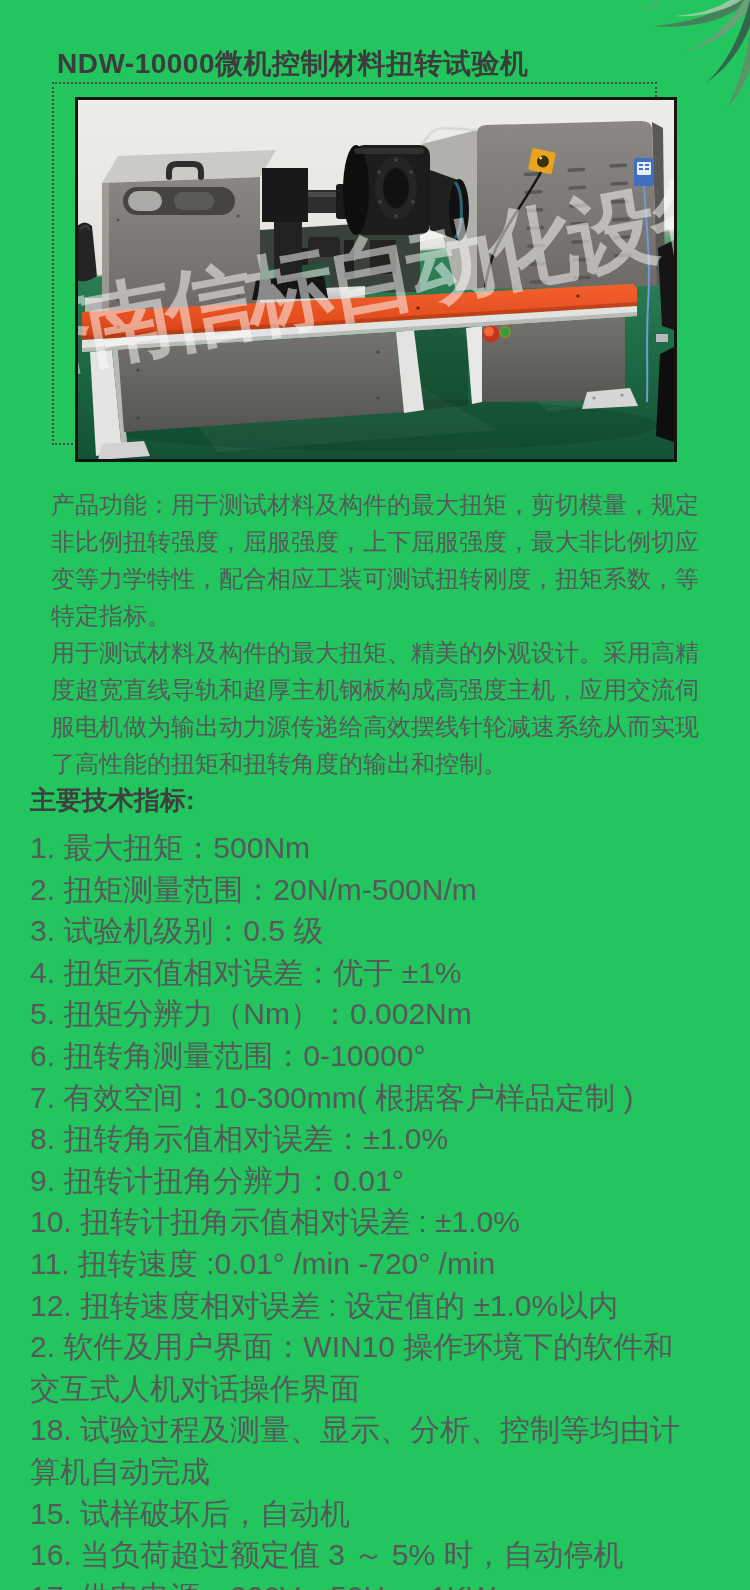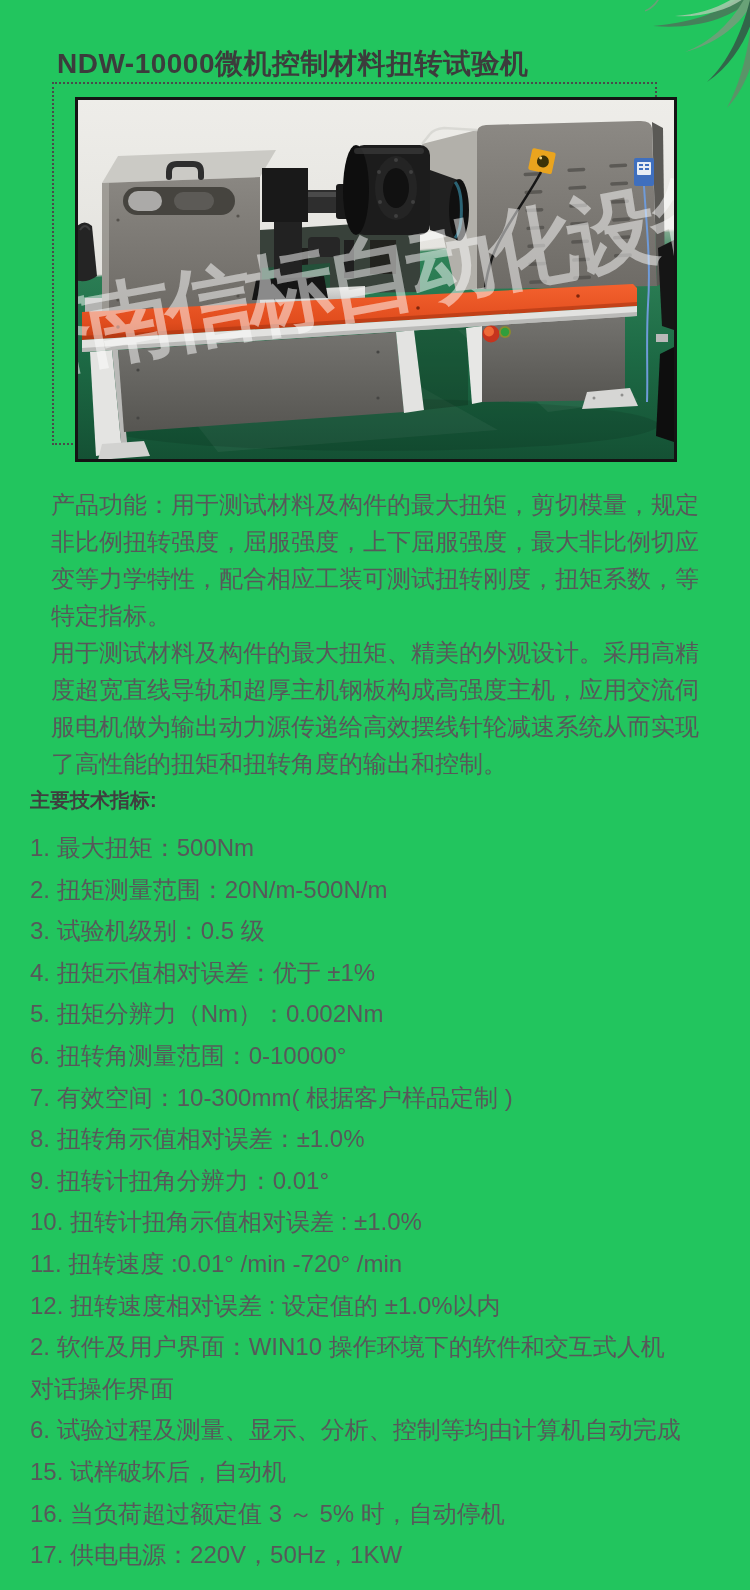--- a/index.html
+++ b/index.html
@@ -12,23 +12,23 @@
   #leaf{right:0;top:0;width:105px;height:118px;}
 
   #photo-frame{left:52px;top:82px;width:601px;height:359px;border:2px dotted #4a4a4a;}
   #photo{left:75px;top:97px;width:596px;height:359px;border:3px solid #141414;background:#e9e8e3;}
   #photo svg{display:block;}
   #photo text{font-family:"Liberation Sans","DejaVu Sans",sans-serif;}
 
   #description{left:51px;top:486px;width:658px;color:#57585a;}
   #description p{margin:0;font-size:24px;line-height:37px;word-break:break-all;}
 
-  #specs-heading{left:30px;top:784px;font-size:20px;line-height:32px;font-weight:bold;color:#3f3f3f;}
+  #specs-heading{left:30px;top:784px;font-size:26px;line-height:32px;font-weight:bold;color:#3f3f3f;}
   #specs{left:30px;top:827px;width:655px;color:#57585a;}
-  #specs .spec{font-size:24px;line-height:41.6px;word-break:break-all;}
+  #specs .spec{font-size:30px;line-height:41.6px;word-break:break-all;}
 </style>
 </head>
 <body>
 
 <div id="page">
 
   <svg id="leaf" class="abs" viewBox="0 0 105 118" aria-hidden="true">
     <path d="M105,-12 C85,8 55,22 8,26 C55,30 90,16 107,-2 Z" fill="#45815a"></path>
     <path d="M100,-10 C80,6 58,14 30,16 C60,18 88,8 102,-4 Z" fill="#a9c9ad" opacity=".85"></path>
     <path d="M103,-8 C88,22 66,42 40,52 C72,44 96,24 108,2 Z" fill="#69a277"></path>
@@ -251,19 +251,19 @@
     <div class="spec">4. 扭矩示值相对误差：优于 ±1%</div>
     <div class="spec">5. 扭矩分辨力（Nm）：0.002Nm</div>
     <div class="spec">6. 扭转角测量范围：0-10000°</div>
     <div class="spec">7. 有效空间：10-300mm( 根据客户样品定制 )</div>
     <div class="spec">8. 扭转角示值相对误差：±1.0%</div>
     <div class="spec">9. 扭转计扭角分辨力：0.01°</div>
     <div class="spec">10. 扭转计扭角示值相对误差 : ±1.0%</div>
     <div class="spec">11. 扭转速度 :0.01° /min -720° /min</div>
     <div class="spec">12. 扭转速度相对误差 : 设定值的 ±1.0%以内</div>
     <div class="spec">2. 软件及用户界面：WIN10 操作环境下的软件和交互式人机对话操作界面</div>
-    <div class="spec">6. 试验过程及测量、显示、分析、控制等均由计算机自动完成</div>
+    <div class="spec">18. 试验过程及测量、显示、分析、控制等均由计算机自动完成</div>
     <div class="spec">15. 试样破坏后，自动机</div>
     <div class="spec">16. 当负荷超过额定值 3 ～ 5% 时，自动停机</div>
     <div class="spec">17. 供电电源：220V，50Hz，1KW</div>
   </div>
 
 </div>
 
 </body></html>

